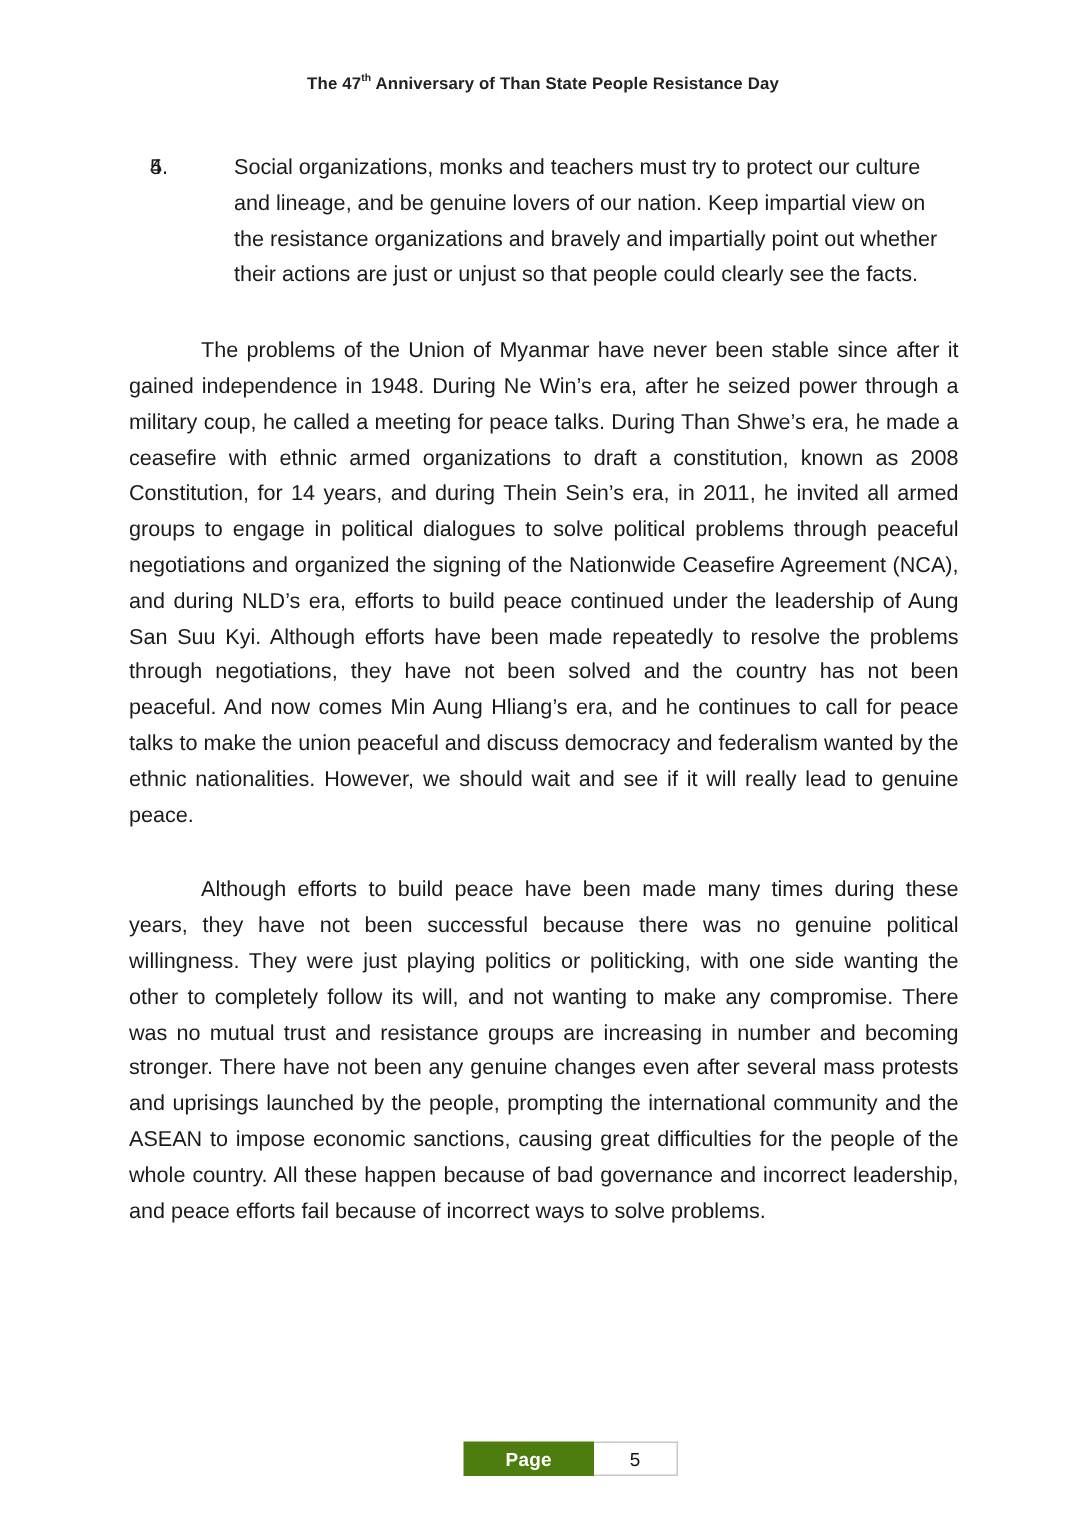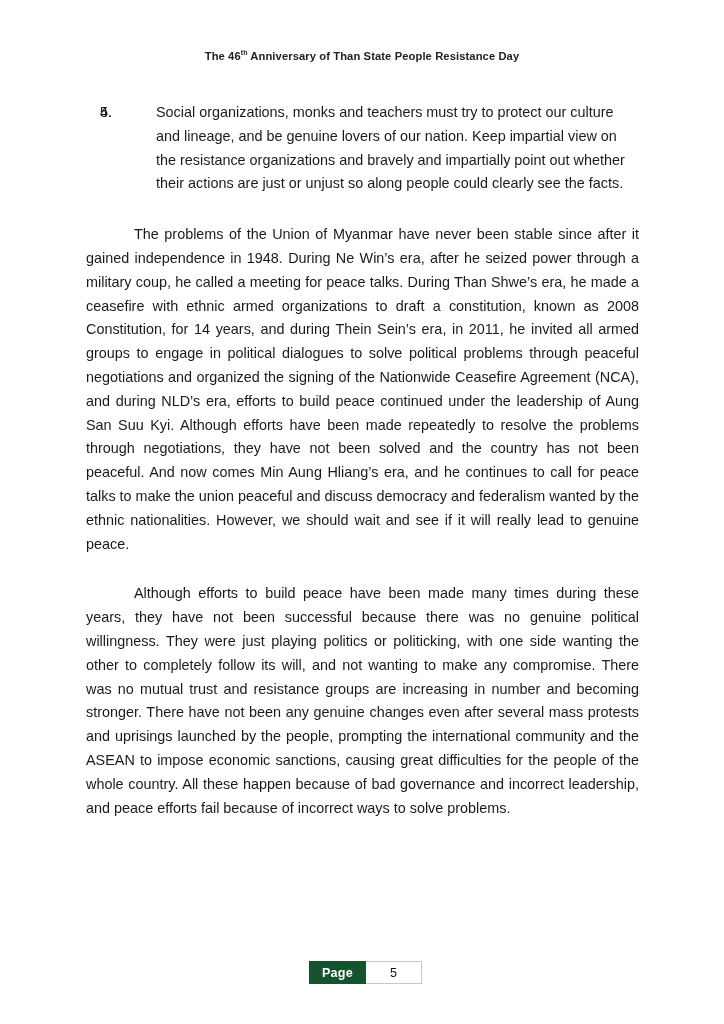--- a/index.html
+++ b/index.html
@@ -95,24 +95,24 @@
   .page-badge {
     position: absolute;
     left: 309px;
     top: 961px;
     display: flex;
     align-items: stretch;
     height: 23px;
     font-size: 12.6px;
   }
   .page-badge .label-box {
-    background: #14532d;
+    background: #4d7c0f;
     color: #ffffff;
     font-weight: 700;
-    padding: 0 13px;
+    padding: 0 28px;
     display: flex;
     align-items: center;
     justify-content: center;
     letter-spacing: 0.2px;
   }
   .page-badge .number-box {
     background: #ffffff;
     color: #141414;
     border: 1px solid #c8c8c8;
     border-left: none;
@@ -122,32 +122,32 @@
     justify-content: center;
     font-weight: 400;
   }
 </style>
 </head>
 <body>
 
 <div class="page">
 
   <div class="doc-header">
-    <span>The 46</span><sup>th</sup><span> Anniversary of Than State People Resistance Day</span>
+    <span>The 47</span><sup>th</sup><span> Anniversary of Than State People Resistance Day</span>
   </div>
 
   <div class="content">
 
     <ol class="num-list">
       <li class="num-item">
         <span class="num-marker">4.</span>
       </li>
       <li class="num-item">
         <span class="num-marker">5.</span>
-        <span>Social organizations, monks and teachers must try to protect our culture and lineage, and be genuine lovers of our nation. Keep impartial view on the resistance organizations and bravely and impartially point out whether their actions are just or unjust so along people could clearly see the facts.</span>
+        <span>Social organizations, monks and teachers must try to protect our culture and lineage, and be genuine lovers of our nation. Keep impartial view on the resistance organizations and bravely and impartially point out whether their actions are just or unjust so that people could clearly see the facts.</span>
       </li>
     </ol>
 
     <div class="par-gap-small"></div>
 
 
     <div class="par-gap"></div>
 
     <p class="body-par indent-first">The problems of the Union of Myanmar have never been stable since after it gained independence in 1948. During Ne Win’s era, after he seized power through a military coup, he called a meeting for peace talks. During Than Shwe’s era, he made a ceasefire with ethnic armed organizations to draft a constitution, known as 2008 Constitution, for 14 years, and during Thein Sein’s era, in 2011, he invited all armed groups to engage in political dialogues to solve political problems through peaceful negotiations and organized the signing of the Nationwide Ceasefire Agreement (NCA), and during NLD’s era, efforts to build peace continued under the leadership of Aung San Suu Kyi. Although efforts have been made repeatedly to resolve the problems through negotiations, they have not been solved and the country has not been peaceful. And now comes Min Aung Hliang’s era, and he continues to call for peace talks to make the union peaceful and discuss democracy and federalism wanted by the ethnic nationalities. However, we should wait and see if it will really lead to genuine peace.</p>
 

